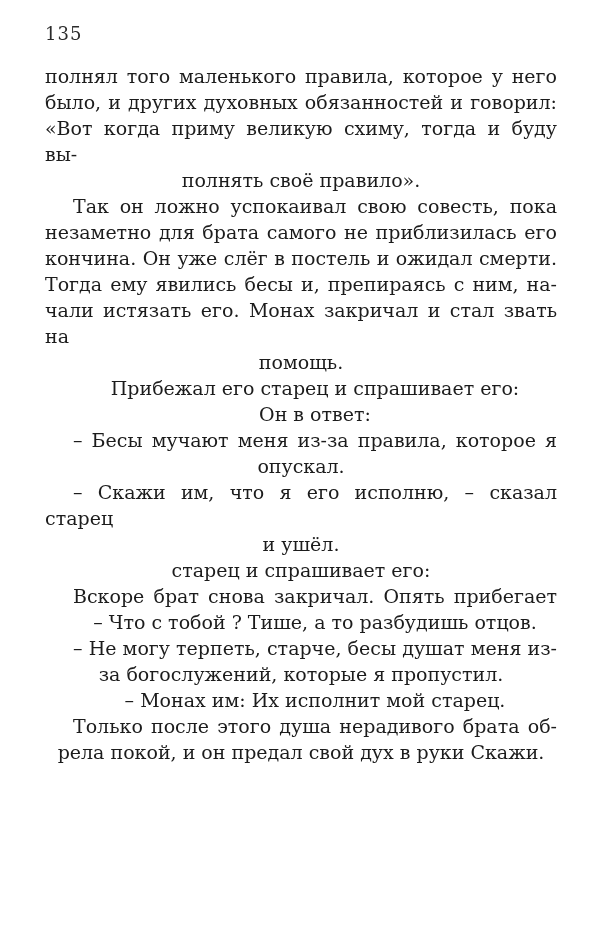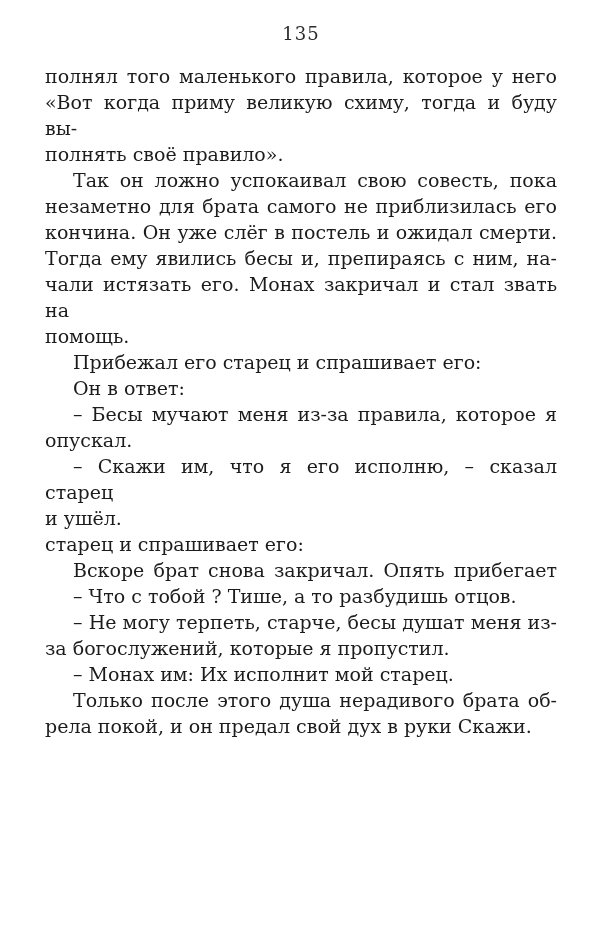--- a/index.html
+++ b/index.html
@@ -17,54 +17,55 @@
     width: 600px;
     height: 943px;
     background: #ffffff;
     overflow: hidden;
   }
   .page-number {
     position: absolute;
     top: 23px;
     left: 45px;
     right: 43px;
-    text-align: center;
+    text-align: left;
     font-size: 18px;
     line-height: 22px;
     color: #2b2b2b;
     letter-spacing: 1px;
   }
   .text-block {
     position: absolute;
     top: 63px;
     left: 45px;
     right: 43px;
     color: #1c1c1c;
     font-size: 19px;
   }
   .line {
     line-height: 26px;
-    text-align: left;
+    text-align: center;
     white-space: normal;
   }
   .line.just {
     text-align: justify;
     text-align-last: justify;
   }
   .line.indent {
     text-indent: 28px;
   }
 </style>
 </head>
 <body>
 
 <div class="page">
   <div class="page-number">135</div>
   <div class="text-block">
       <div class="line just">полнял того маленького правила, которое у него</div>
+      <div class="line just">было, и других духовных обязанностей и говорил:</div>
       <div class="line just">«Вот когда приму великую схиму, тогда и буду вы-</div>
       <div class="line">полнять своё правило».</div>
       <div class="line indent just">Так он ложно успокаивал свою совесть, пока</div>
       <div class="line just">незаметно для брата самого не приблизилась его</div>
       <div class="line just">кончина. Он уже слёг в постель и ожидал смерти.</div>
       <div class="line just">Тогда ему явились бесы и, препираясь с ним, на-</div>
       <div class="line just">чали истязать его. Монах закричал и стал звать на</div>
       <div class="line">помощь.</div>
       <div class="line indent">Прибежал его старец и спрашивает его:</div>
       <div class="line indent">Он в ответ:</div>

